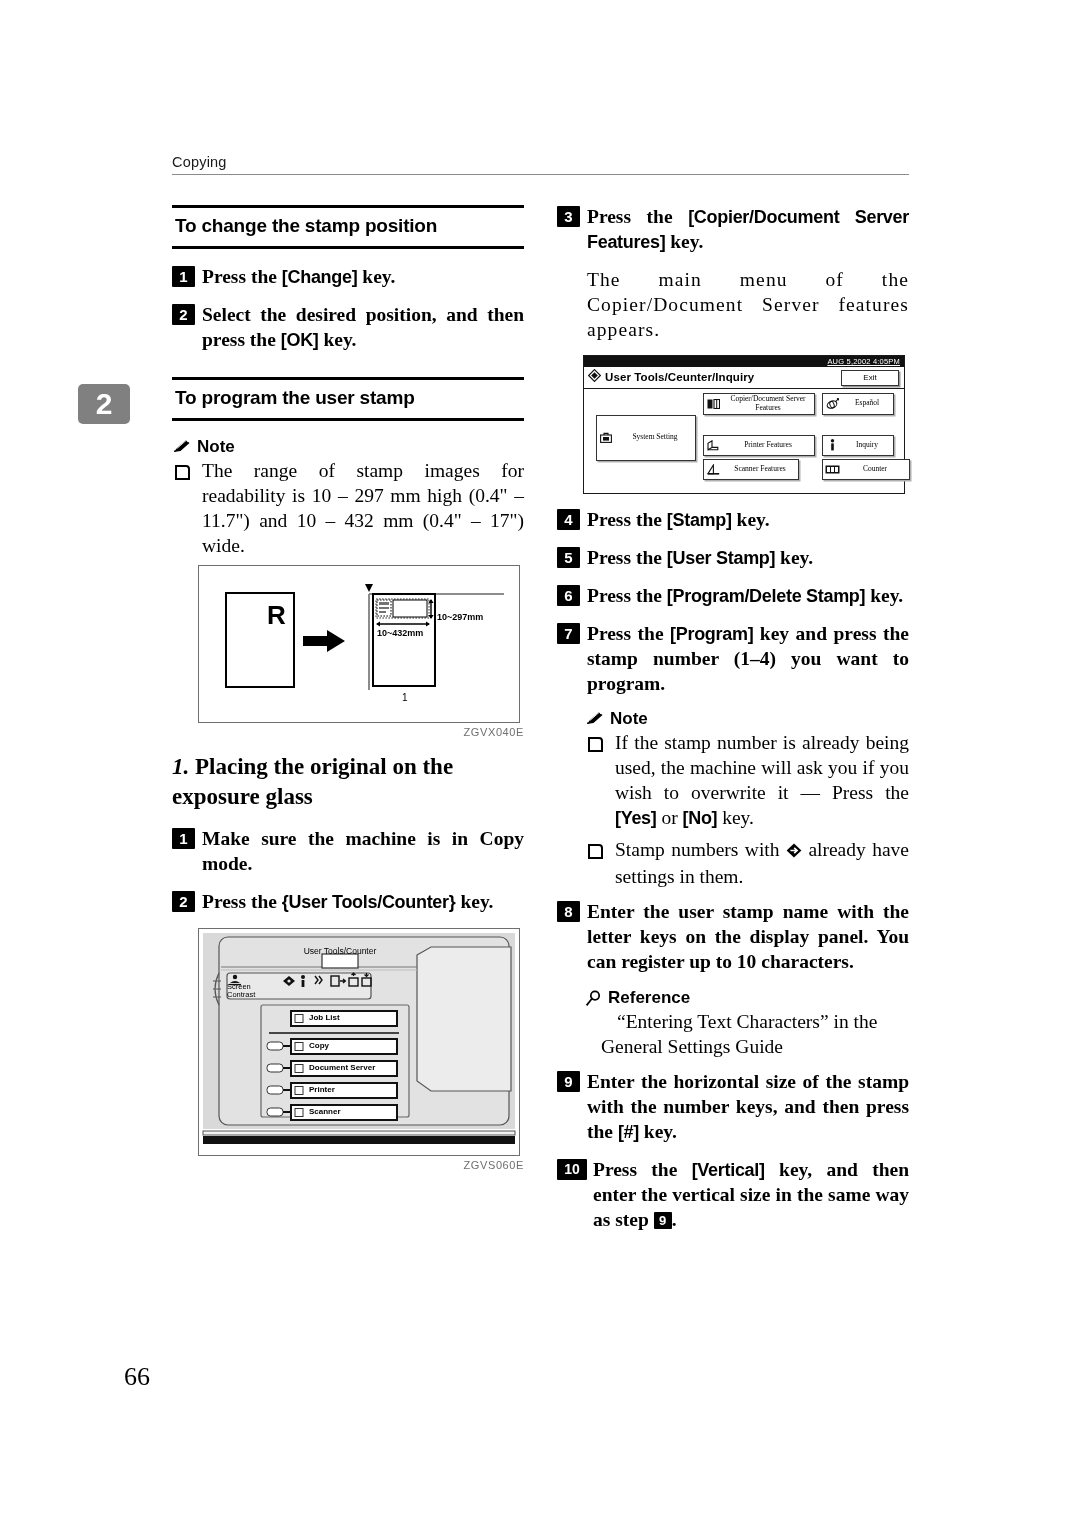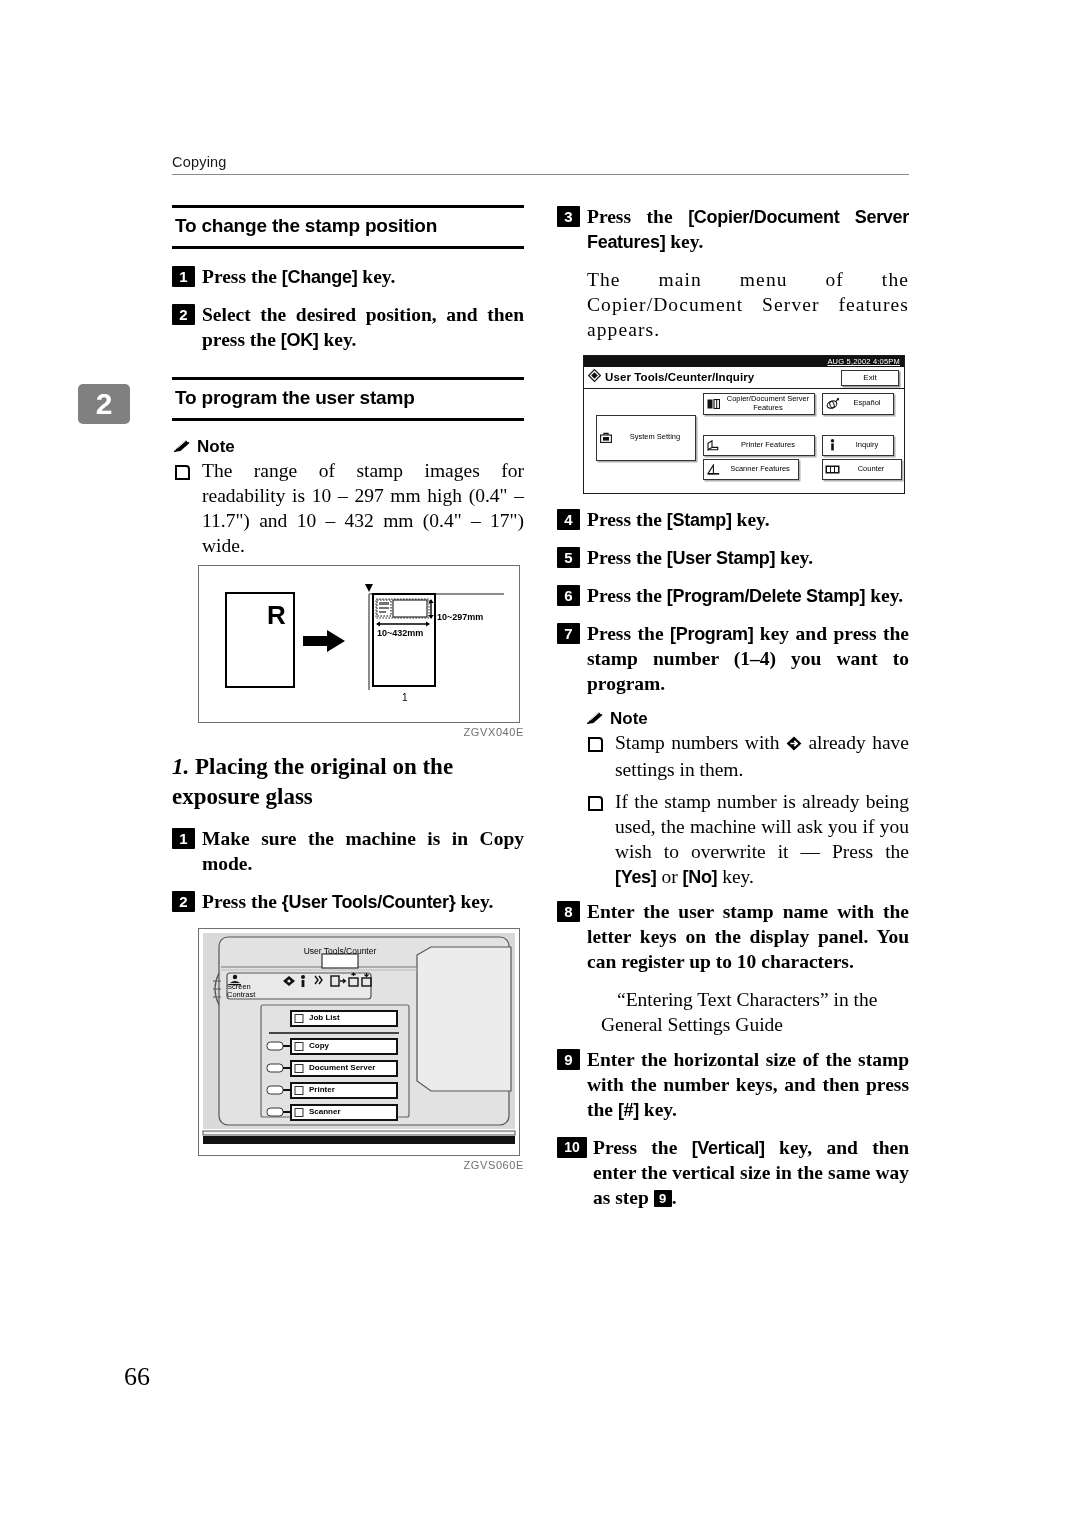--- a/index.html
+++ b/index.html
@@ -295,21 +295,21 @@
   .lcd-btn {
     position: absolute;
     border: 1px solid #333;
     background: #fff;
     box-shadow: 1.5px 1.5px 0 #b0b0b0;
     display: flex;
     align-items: center;
     box-sizing: border-box;
   }
   .lcd-btn .lbl {
-    font-family: Liberation Sans, sans-serif;
+    font-family: Liberation Serif, serif;
     font-size: 7.5px;
     line-height: 1.15;
     text-align: center;
     flex: 1;
     padding: 0 2px;
   }
   .lcd-btn .ico {
     width: 18px;
     display: flex;
     align-items: center;
@@ -600,21 +600,21 @@
         <div class="lcd-btn" style="left:119px; top:70px; width:96px; height:21px;">
           <span class="ico">
             <svg width="13" height="11" viewBox="0 0 13 11">
               <path d="M1 9.6 L6.4 1 L6.4 9.6 Z" fill="none" stroke="#111" stroke-width="1.1"></path>
               <rect x="0.8" y="9" width="11.4" height="1.6" fill="#111"></rect>
             </svg>
           </span>
           <span class="lbl">Scanner Features</span>
         </div>
 
-        <div class="lcd-btn" style="left:238px; top:70px; width:80px; height:21px;">
+        <div class="lcd-btn" style="left:238px; top:70px; width:88px; height:21px;">
           <span class="ico">
             <svg width="15" height="9" viewBox="0 0 15 9">
               <rect x="0.5" y="0.5" width="14" height="8" fill="#111"></rect>
               <rect x="2" y="2" width="3" height="5" fill="#fff"></rect>
               <rect x="6" y="2" width="3" height="5" fill="#fff"></rect>
               <rect x="10" y="2" width="3" height="5" fill="#fff"></rect>
             </svg>
           </span>
           <span class="lbl">Counter</span>
         </div>
@@ -644,37 +644,46 @@
           <path d="M2 13 L5 9 L14 1 L17.5 4 L8.5 12 Z" fill="#000"></path>
           <path d="M2 13 L4.2 12.4 L2.6 10.9 Z" fill="#000"></path>
           <path d="M5.2 9.3 L14.2 1.3 L16 3" fill="none" stroke="#fff" stroke-width="0.9"></path>
         </svg>
       </span>
       <span>Note</span>
     </div>
 
     <div class="bullet-item" style="margin-left:28px;">
       <span class="bullet-box"></span>
+      <span>If the stamp number is already being used, the machine will ask you if you wish to overwrite it — Press the </span><span class="k">[Yes]</span><span> or </span><span class="k">[No]</span><span> key.</span>
+    </div>
+
+    <div class="bullet-item" style="margin-left:28px;">
+      <span class="bullet-box"></span>
       <span>Stamp numbers with </span><span style="display:inline-block;vertical-align:-2px;">
         <svg width="16" height="15" viewBox="0 0 16 15">
           <path d="M8 0.6 L15.4 7.5 L8 14.4 L0.6 7.5 Z" fill="#000"></path>
           <path d="M4.4 7.5 h5.6 M8.2 4.8 l2.9 2.7 l-2.9 2.7" fill="none" stroke="#fff" stroke-width="1.6"></path>
         </svg>
       </span><span> already have settings in them.</span>
     </div>
 
-    <div class="bullet-item" style="margin-left:28px;">
-      <span class="bullet-box"></span>
-      <span>If the stamp number is already being used, the machine will ask you if you wish to overwrite it — Press the </span><span class="k">[Yes]</span><span> or </span><span class="k">[No]</span><span> key.</span>
-    </div>
-
     <div class="step" style="margin-top:10px;">
       <span class="stepnum">8</span><span>Enter the user stamp name with the letter keys on the display panel. You can register up to 10 characters.</span>
     </div>
 
+    <div class="blk-head indent">
+      <span class="magnifier-icon">
+        <svg viewBox="0 0 17 17" width="17" height="17">
+          <circle cx="10" cy="5.6" r="4.2" fill="none" stroke="#000" stroke-width="1.7"></circle>
+          <line x1="6.8" y1="8.8" x2="1.6" y2="15.4" stroke="#000" stroke-width="1.7"></line>
+        </svg>
+      </span>
+      <span>Reference</span>
+    </div>
 
     <div class="ref-text">“Entering Text Characters” in the General Settings Guide</div>
 
     <div class="step">
       <span class="stepnum">9</span><span>Enter the horizontal size of the stamp with the number keys, and then press the </span><span class="k">[#]</span><span> key.</span>
     </div>
 
     <div class="step wide-num">
       <span class="stepnum two">10</span><span>Press the </span><span class="k">[Vertical]</span><span> key, and then enter the vertical size in the same way as step </span><span class="inline-num">9</span><span>.</span>
     </div>

